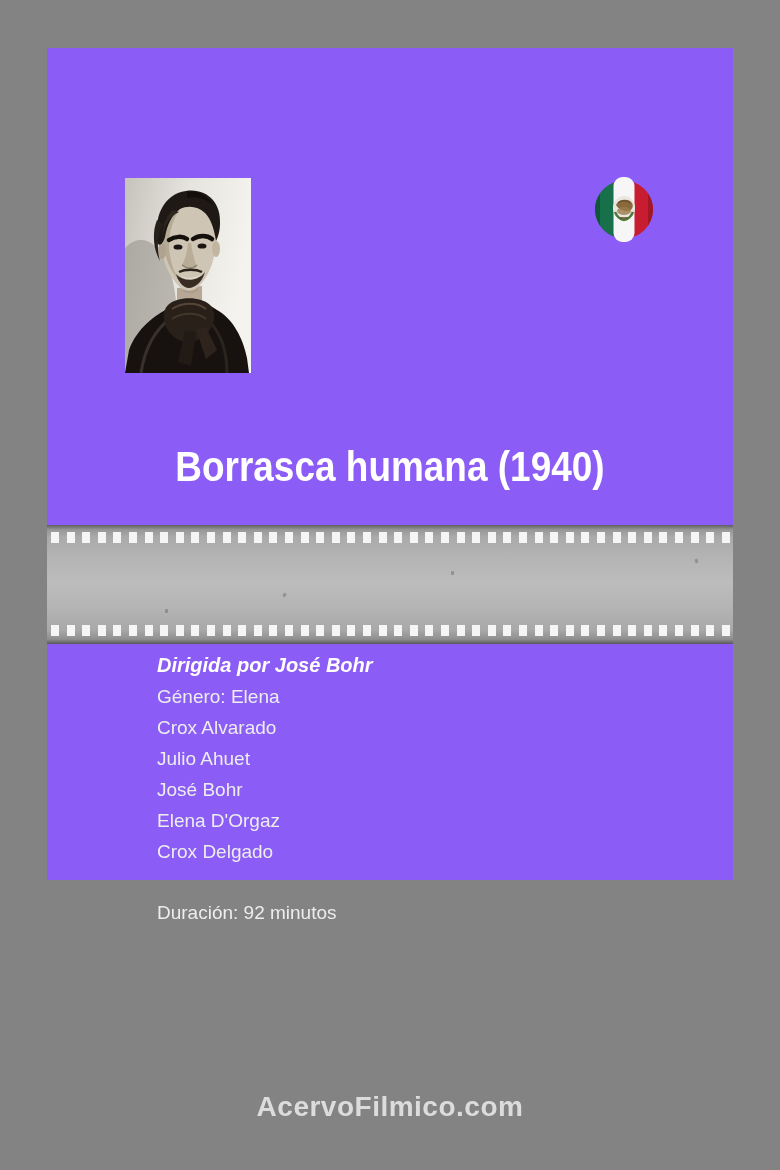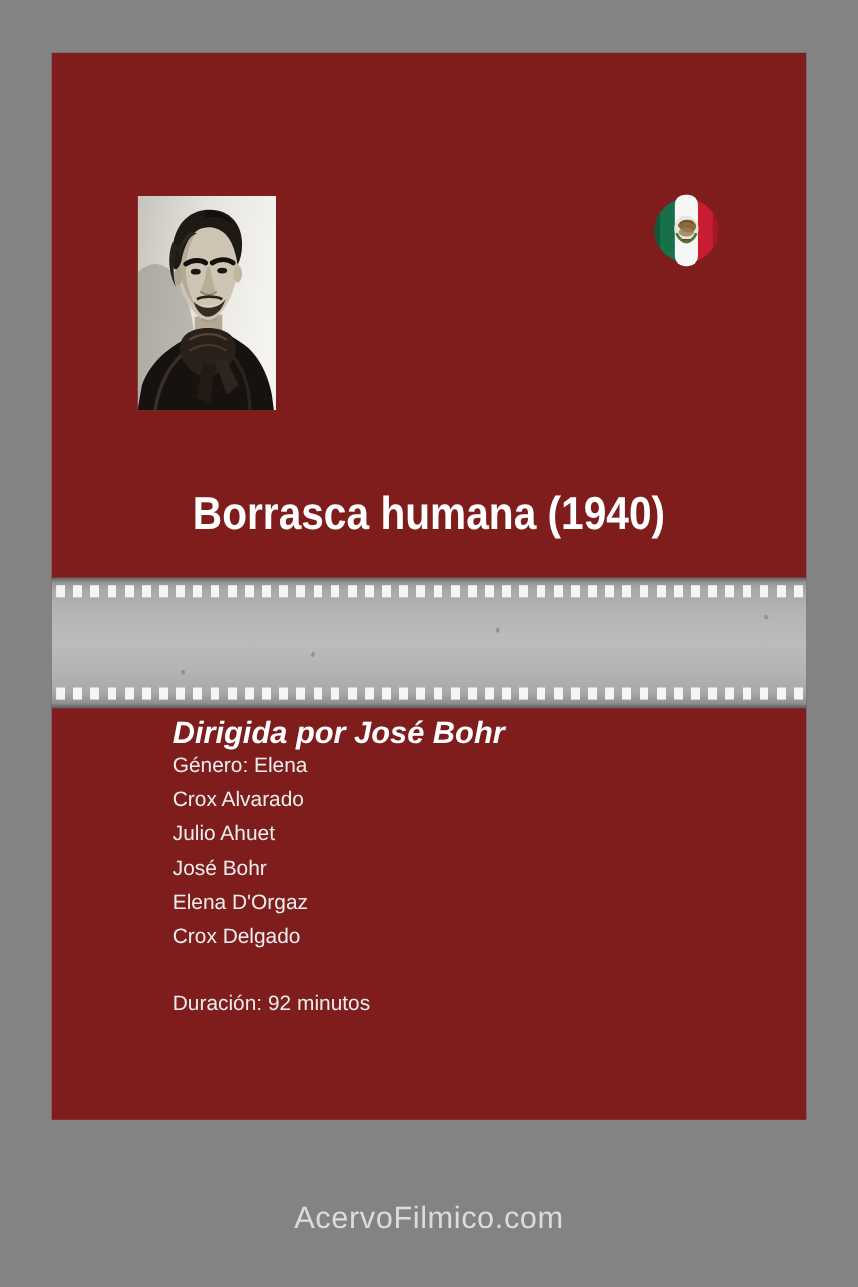--- a/index.html
+++ b/index.html
@@ -7,22 +7,22 @@
   #page{
     position:relative;
     width:780px;height:1170px;
     background:#838383;
     overflow:hidden;
     font-family:"Liberation Sans", sans-serif;
   }
   #card{
     position:absolute;
     left:47px;top:48px;
-    width:686px;height:970px;
-    background:#7f1d1d;
+    width:686px;height:832px;
+    background:#8b5cf6;
   }
   
   #portrait{
     position:absolute;
     left:78px;top:130px;   
     width:126px;height:195px;
     overflow:hidden;
   }
   
   #flag{
@@ -85,35 +85,36 @@
   }
   #credits .line{
     height:31px;
     line-height:31px;
     white-space:nowrap;
   }
   #credits .director{
     color:#ffffff;
     font-weight:bold;
     font-style:italic;
-    font-size:28px;
+    font-size:20px;
   }
   #credits .spacer{height:30px;}
   
   #footer-row{
     position:absolute;
     left:0;top:1042px;     
     width:686px;
     text-align:center;
   }
   #footer-row .site{
     color:#dcdcdc;
     font-size:28px;
     line-height:34px;
     letter-spacing:0.5px;
+    font-weight:bold;
   }
 </style>
 </head>
 <body>
 
 <div id="page">
   <div id="card">
 
     <div id="portrait">
       <svg width="126" height="195" viewBox="0 0 126 195" xmlns="http://www.w3.org/2000/svg">

